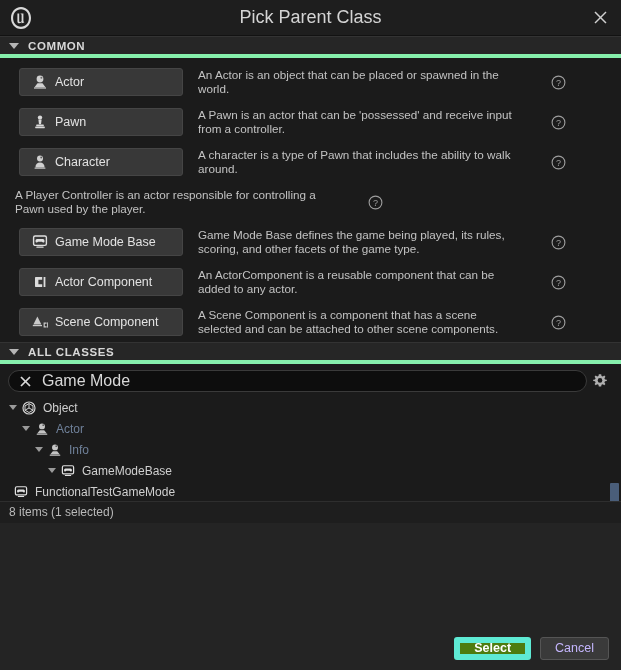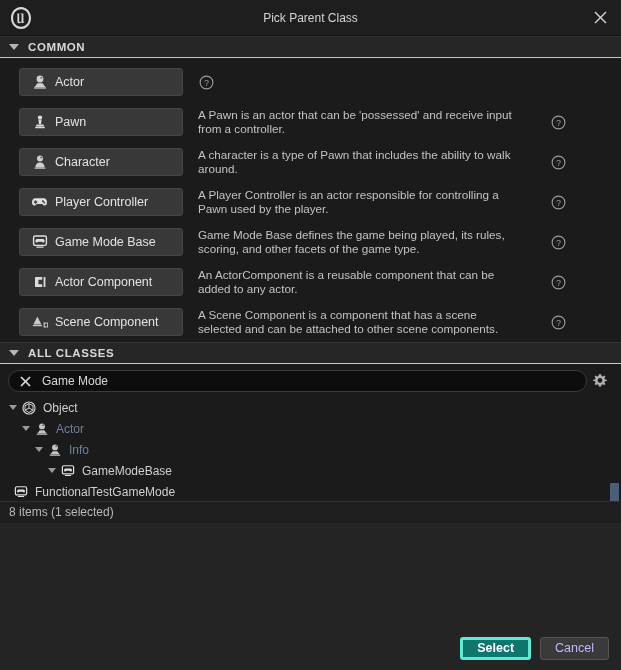--- a/index.html
+++ b/index.html
@@ -16,33 +16,33 @@
   
   .titlebar {
     height: 36px; min-height: 36px; background: #1e1e1e;
     display: flex; align-items: center; position: relative;
     border-bottom: 1px solid #121212;
   }
   .ue-logo { width: 34px; display: flex; align-items: center; justify-content: center;
              margin-left: 4px; }
   .title-text {
     position: absolute; left: 0; right: 0; text-align: center;
-    font-size: 12px; color: #d4d4d4; pointer-events: none;
+    font-size: 18px; color: #d4d4d4; pointer-events: none;
   }
   .close-btn {
     margin-left: auto; width: 42px; height: 36px;
     display: flex; align-items: center; justify-content: center;
     color: #cfcfcf; font-size: 17px; cursor: pointer;
   }
 
   
   .section-head {
     height: 22px; min-height: 22px; background: #262626;
     display: flex; align-items: center; padding-left: 9px;
-    border-top: 1px solid #333; border-bottom: 1px solid #86efac;
+    border-top: 1px solid #333; border-bottom: 4px solid #86efac;
     cursor: pointer;
   }
   .tri { width: 0; height: 0; border-left: 5px solid transparent;
          border-right: 5px solid transparent; border-top: 6px solid #b5b5b5;
          margin-right: 9px; }
   .section-head .lbl { font-size: 11.5px; color: #d8d8d8; letter-spacing: .6px; font-weight: bold; }
 
   
   .common-area { background: #1b1b1b; padding-top: 4px; }
   .crow { height: 40px; display: flex; align-items: center; }
@@ -61,21 +61,21 @@
   
   .search-wrap { background: #1b1b1b; padding: 6px 8px 5px 8px; display: flex; align-items: center; }
   .search-box {
     flex: 1; height: 22px; background: #0d0d0d; border: 1px solid #3a3a3a;
     border-radius: 11px; display: flex; align-items: center; padding-left: 8px;
   }
   .search-box .xic { width: 16px; display: flex; align-items: center;
                      justify-content: center; cursor: pointer; }
   .search-box input {
     flex: 1; background: transparent; border: none; outline: none;
-    color: #d8d8d8; font-size: 12px; font-family: "Liberation Sans", sans-serif;
+    color: #d8d8d8; font-size: 16px; font-family: "Liberation Sans", sans-serif;
     padding-left: 9px;
   }
   .gear { width: 26px; display: flex; align-items: center; justify-content: center;
           cursor: pointer; }
 
   
   .tree { flex: 1; background: #1b1b1b; overflow: hidden; position: relative; }
   .trow { height: 21px; display: flex; align-items: center; cursor: pointer;
           position: relative; }
   .tarrow { width: 0; height: 0; border-left: 4.5px solid transparent;
@@ -99,21 +99,21 @@
   .status span { font-size: 12px; color: #b9b9b9; }
 
   
   .spacer { flex: 1; background: #242424; }
   .footer { height: 44px; min-height: 44px; background: #242424;
             display: flex; align-items: center; justify-content: flex-end;
             padding-right: 12px; gap: 9px; }
   .btn { height: 23px; min-width: 62px; border-radius: 3px; font-size: 12.5px;
          display: flex; align-items: center; justify-content: center;
          cursor: pointer; padding: 0 14px; }
-  .btn-primary { background: #0f766e; color: #fff; border: 3px solid #5eead4; font-weight: bold; }
+  .btn-primary { background: #4d7c0f; color: #fff; border: 6px solid #5eead4; font-weight: bold; }
   .btn-secondary { background: #3a3a3a; color: #c4b5fd; border: 1px solid #555; }
 </style>
 </head>
 <body>
 
 <div class="window">
 
   <div class="titlebar">
     <div class="ue-logo">
       <svg width="22" height="24" viewBox="0 0 22 24">
@@ -147,20 +147,21 @@
         <span class="ic">
           <svg width="16" height="16" viewBox="0 0 16 16">
               <circle cx="8" cy="5" r="3.4" fill="#d0d0d0"></circle>
               <circle cx="9.4" cy="3.7" r="1.0" fill="#6a6a6a"></circle>
               <path d="M2.5 13.2 L13.5 13.2 L10.5 9.3 L5.5 9.3 Z" fill="#d0d0d0"></path>
               <rect x="2" y="13.4" width="12" height="1.2" fill="#d0d0d0"></rect>
             </svg>
         </span>
         <span class="nm">Actor</span>
       </div>
+      <div class="cdesc">An Actor is an object that can be placed or spawned in the world.</div>
       <div class="chelp">
         <svg width="15" height="15" viewBox="0 0 15 15">
             <circle cx="7.5" cy="7.5" r="6.4" fill="none" stroke="#9e9e9e" stroke-width="1.1"></circle>
             <text x="7.5" y="11" font-size="9" fill="#9e9e9e" text-anchor="middle" font-family="Liberation Sans, sans-serif">?</text>
           </svg>
       </div>
     </div>
 
     <div class="crow">
       <div class="cbtn">
@@ -198,34 +199,20 @@
       <div class="cdesc">A character is a type of Pawn that includes the ability to walk around.</div>
       <div class="chelp">
         <svg width="15" height="15" viewBox="0 0 15 15">
             <circle cx="7.5" cy="7.5" r="6.4" fill="none" stroke="#9e9e9e" stroke-width="1.1"></circle>
             <text x="7.5" y="11" font-size="9" fill="#9e9e9e" text-anchor="middle" font-family="Liberation Sans, sans-serif">?</text>
           </svg>
       </div>
     </div>
 
     <div class="crow">
-      <div class="cbtn">
-        <span class="ic">
-          <svg width="17" height="14" viewBox="0 0 17 14">
-              <path d="M4.3 3.2 L12.7 3.2 C14.8 3.2 16 5.1 16 7.3 C16 9.3 15.1 10.6 13.7 10.6 C12.6 10.6 11.9 9.7 11.2 9.0 L5.8 9.0 C5.1 9.7 4.4 10.6 3.3 10.6 C1.9 10.6 1 9.3 1 7.3 C1 5.1 2.2 3.2 4.3 3.2 Z" fill="#e0e0e0"></path>
-              <circle cx="4.6" cy="6.0" r="0.85" fill="#303030"></circle>
-              <circle cx="4.6" cy="8.0" r="0.85" fill="#303030"></circle>
-              <circle cx="3.6" cy="7.0" r="0.85" fill="#303030"></circle>
-              <circle cx="5.6" cy="7.0" r="0.85" fill="#303030"></circle>
-              <circle cx="11.9" cy="6.2" r="0.95" fill="#303030"></circle>
-              <circle cx="13.3" cy="7.6" r="0.95" fill="#303030"></circle>
-            </svg>
-        </span>
-        <span class="nm">Player Controller</span>
-      </div>
       <div class="cdesc">A Player Controller is an actor responsible for controlling a Pawn used by the player.</div>
       <div class="chelp">
         <svg width="15" height="15" viewBox="0 0 15 15">
             <circle cx="7.5" cy="7.5" r="6.4" fill="none" stroke="#9e9e9e" stroke-width="1.1"></circle>
             <text x="7.5" y="11" font-size="9" fill="#9e9e9e" text-anchor="middle" font-family="Liberation Sans, sans-serif">?</text>
           </svg>
       </div>
     </div>
 
     <div class="crow">

